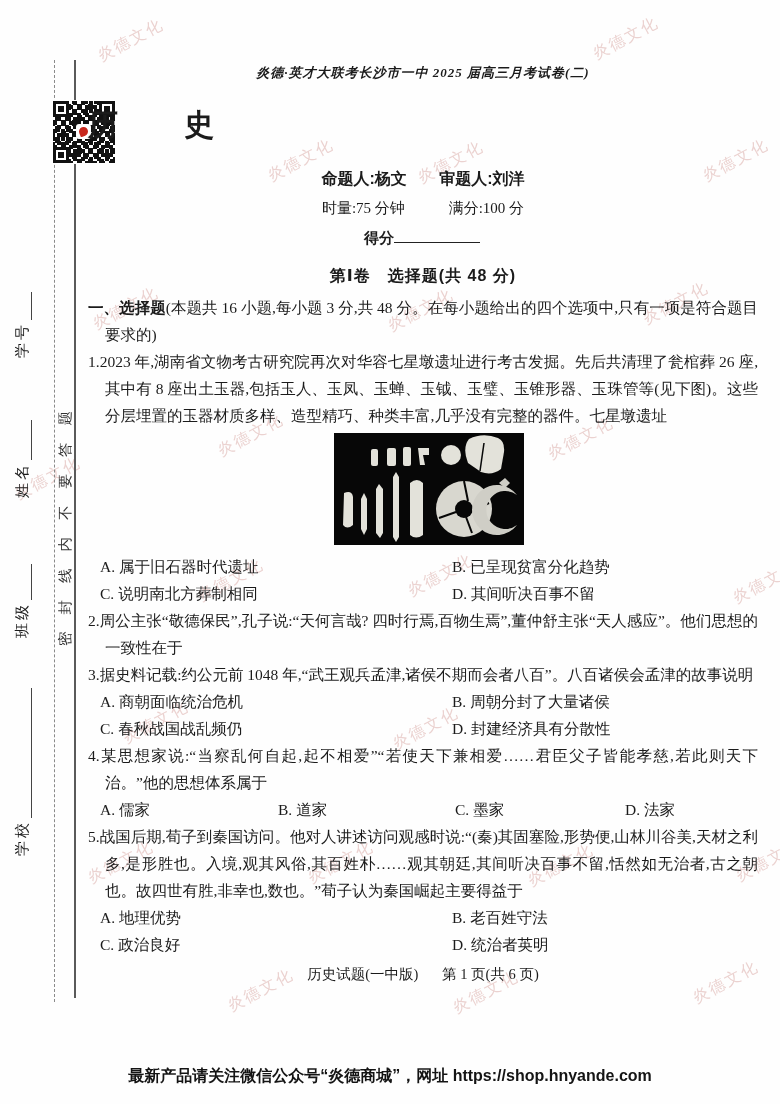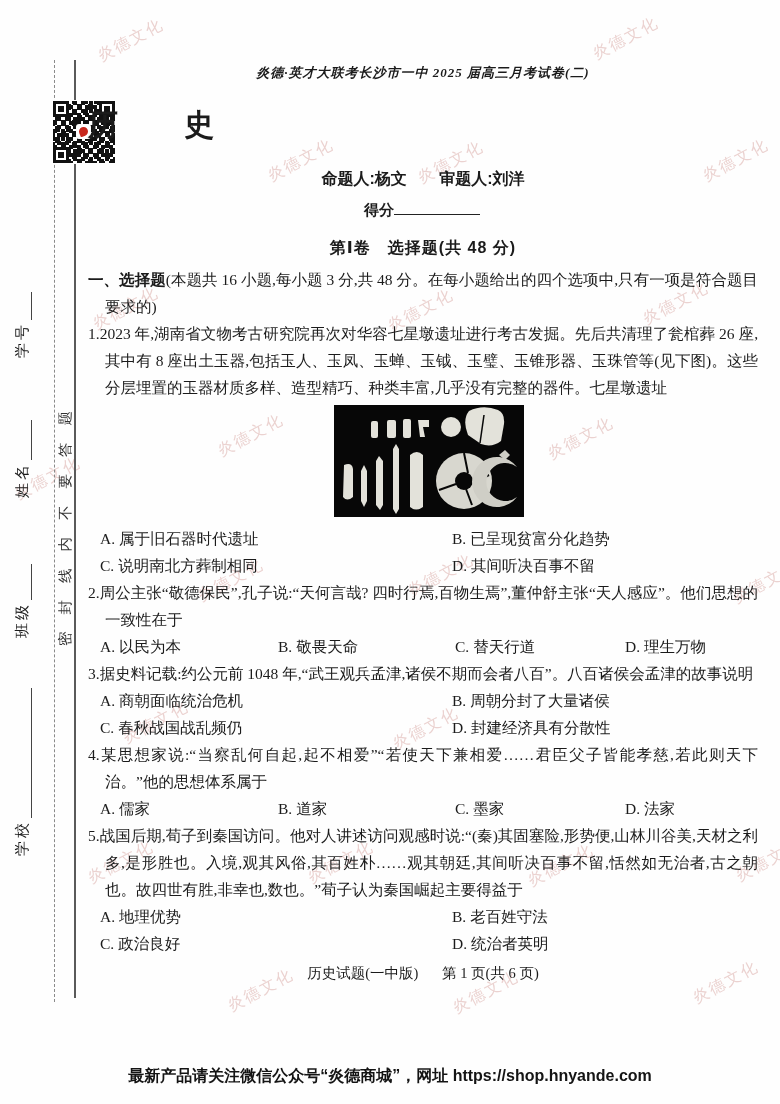--- a/index.html
+++ b/index.html
@@ -129,20 +129,24 @@
     <div class="qr-logo"></div>
   </div>
 
   <div class="main">
     <div class="exam-title">炎德·英才大联考长沙市一中 2025 届高三月考试卷(二)</div>
     <div class="subject">历　　史</div>
     <div class="setters">
       <span>命题人:杨文</span>
       <span>审题人:刘洋</span>
     </div>
+    <div class="meta">
+      <span>时量:75 分钟</span>
+      <span>满分:100 分</span>
+    </div>
     <div class="score-row">
       <span>得分</span><span class="blank-line"></span>
     </div>
 
     <div class="part-title">第Ⅰ卷　选择题(共 48 分)</div>
     <p class="instructions"><b>一、选择题</b><span>(本题共 16 小题,每小题 3 分,共 48 分。在每小题给出的四个选项中,只有一项是符合题目要求的)</span></p>
 
     <div class="q">
       <p class="q-text"><span class="q-num">1.</span><span>2023 年,湖南省文物考古研究院再次对华容七星墩遗址进行考古发掘。先后共清理了瓮棺葬 26 座,其中有 8 座出土玉器,包括玉人、玉凤、玉蝉、玉钺、玉璧、玉锥形器、玉珠管等(见下图)。这些分层埋置的玉器材质多样、造型精巧、种类丰富,几乎没有完整的器件。七星墩遗址</span></p>
       <div class="figure">
@@ -172,26 +176,20 @@
       <div class="opts cols2">
         <span class="opt"><span class="opt-letter">A.</span><span>属于旧石器时代遗址</span></span>
         <span class="opt"><span class="opt-letter">B.</span><span>已呈现贫富分化趋势</span></span>
         <span class="opt"><span class="opt-letter">C.</span><span>说明南北方葬制相同</span></span>
         <span class="opt"><span class="opt-letter">D.</span><span>其间听决百事不留</span></span>
       </div>
     </div>
 
     <div class="q">
       <p class="q-text"><span class="q-num">2.</span><span>周公主张“敬德保民”,孔子说:“天何言哉? 四时行焉,百物生焉”,董仲舒主张“天人感应”。他们思想的一致性在于</span></p>
-      <div class="opts cols4">
-        <span class="opt"><span class="opt-letter">A.</span><span>以民为本</span></span>
-        <span class="opt"><span class="opt-letter">B.</span><span>敬畏天命</span></span>
-        <span class="opt"><span class="opt-letter">C.</span><span>替天行道</span></span>
-        <span class="opt"><span class="opt-letter">D.</span><span>理生万物</span></span>
-      </div>
     </div>
 
     <div class="q">
       <p class="q-text"><span class="q-num">3.</span><span>据史料记载:约公元前 1048 年,“武王观兵孟津,诸侯不期而会者八百”。八百诸侯会孟津的故事说明</span></p>
       <div class="opts cols2">
         <span class="opt"><span class="opt-letter">A.</span><span>商朝面临统治危机</span></span>
         <span class="opt"><span class="opt-letter">B.</span><span>周朝分封了大量诸侯</span></span>
         <span class="opt"><span class="opt-letter">C.</span><span>春秋战国战乱频仍</span></span>
         <span class="opt"><span class="opt-letter">D.</span><span>封建经济具有分散性</span></span>
       </div>

